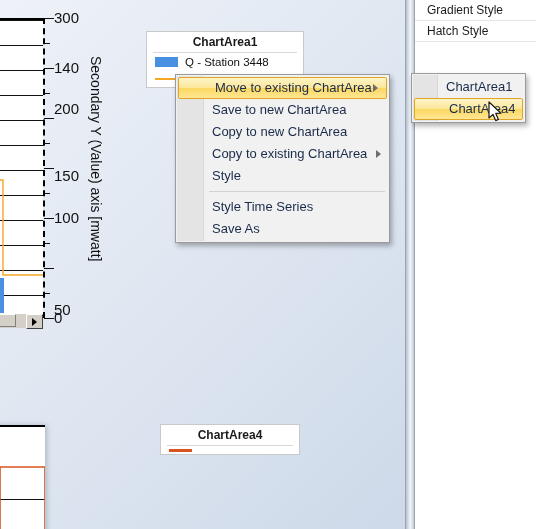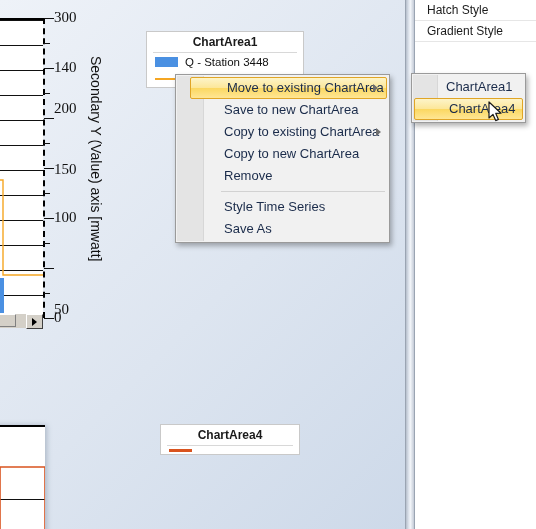--- a/index.html
+++ b/index.html
@@ -69,21 +69,21 @@
   
   .sec-tick {
     position: absolute;
     width: 9px; height: 0;
     border-top: 1px solid #111;
     left: 44px;
   }
   .sec-label {
     position: absolute;
     left: 54px;
-    font-family: Liberation Serif, serif;
+    font-family: Liberation Sans, sans-serif;
     font-size: 15px;
     color: #111;
     line-height: 1;
     white-space: nowrap;
   }
   .axis-title {
     position: absolute;
     left: 104px;
     top: 56px;
     width: 230px;
@@ -220,21 +220,21 @@
 
   
   .ctxmenu {
     position: absolute;
     left: 175px; top: 74px;
     width: 215px;
     background: #f1f1f1;
     border: 1px solid #9a9a9a;
     box-sizing: border-box;
     box-shadow: 2px 3px 5px rgba(0,0,0,0.30);
-    padding: 2px 0 2px 12px;
+    padding: 2px 0 2px 0;
   }
   .ctxmenu::before {
     content: "";
     position: absolute;
     left: 1px; top: 1px; bottom: 1px;
     width: 26px;
     background: #e4e4e4;
     border-right: 1px solid #d7d7d7;
   }
   .menu-item {
@@ -350,21 +350,21 @@
         <div class="sec-tick" style="top: 168px; width: 10px;"></div>
         <div class="sec-tick" style="top: 193px; width: 6px;"></div>
         <div class="sec-tick" style="top: 218px; width: 10px;"></div>
         <div class="sec-tick" style="top: 243px; width: 6px;"></div>
         <div class="sec-tick" style="top: 268px; width: 10px;"></div>
         <div class="sec-tick" style="top: 293px; width: 6px;"></div>
         <div class="sec-tick" style="top: 318px; width: 10px;"></div>
         <div class="sec-label" style="top: 10px;">300</div>
         <div class="sec-label" style="top: 60px;">140</div>
         <div class="sec-label" style="top: 101px;">200</div>
-        <div class="sec-label" style="top: 162px;">150</div>
+        <div class="sec-label" style="top: 168px;">150</div>
         <div class="sec-label" style="top: 210px;">100</div>
         <div class="sec-label" style="top: 260px; margin-top: 42px;">50</div>
         <div class="sec-label" style="top: 310px;">0</div>
       </div>
     <div class="axis-title">Secondary Y (Value) axis [mwatt]</div>
 
     <div class="plot4">
       <div class="gridline" style="top:72px"></div>
       <svg width="137" height="150" viewBox="0 0 137 150" preserveAspectRatio="none" style="position:absolute;left:0;top:0">
         <polyline points="137,148 137,40 92,40 92,150" fill="none" stroke="#d9531e" stroke-width="1.6"></polyline>
@@ -388,31 +388,31 @@
       <div class="legend-row">
         <span class="swatch-line"></span>
       </div>
     </div>
   </div>
 
   <div class="splitter"></div>
 
   <div class="right-panel">
     <div id="prop-list">
+        <div class="prop-item">Gradient Style</div>
         <div class="prop-item">Hatch Style</div>
-        <div class="prop-item">Gradient Style</div>
       </div>
   </div>
 
   <div class="ctxmenu" id="ctxmenu">
       <div class="menu-item sel"><span>Move to existing ChartArea</span><span class="menu-arrow"></span></div>
       <div class="menu-item"><span>Save to new ChartArea</span></div>
+      <div class="menu-item"><span>Copy to new ChartArea</span></div>
       <div class="menu-item"><span>Copy to existing ChartArea</span><span class="menu-arrow"></span></div>
-      <div class="menu-item"><span>Copy to new ChartArea</span></div>
-      <div class="menu-item"><span>Remove</span></div>
+      <div class="menu-item"><span>Style</span></div>
       <div class="menu-sep"></div>
       <div class="menu-item"><span>Style Time Series</span></div>
       <div class="menu-item"><span>Save As</span></div>
     </div>
 
   <div class="submenu" id="submenu">
       <div class="menu-item"><span>ChartArea1</span></div>
       <div class="menu-item sel"><span>ChartArea4</span></div>
     </div>
 

